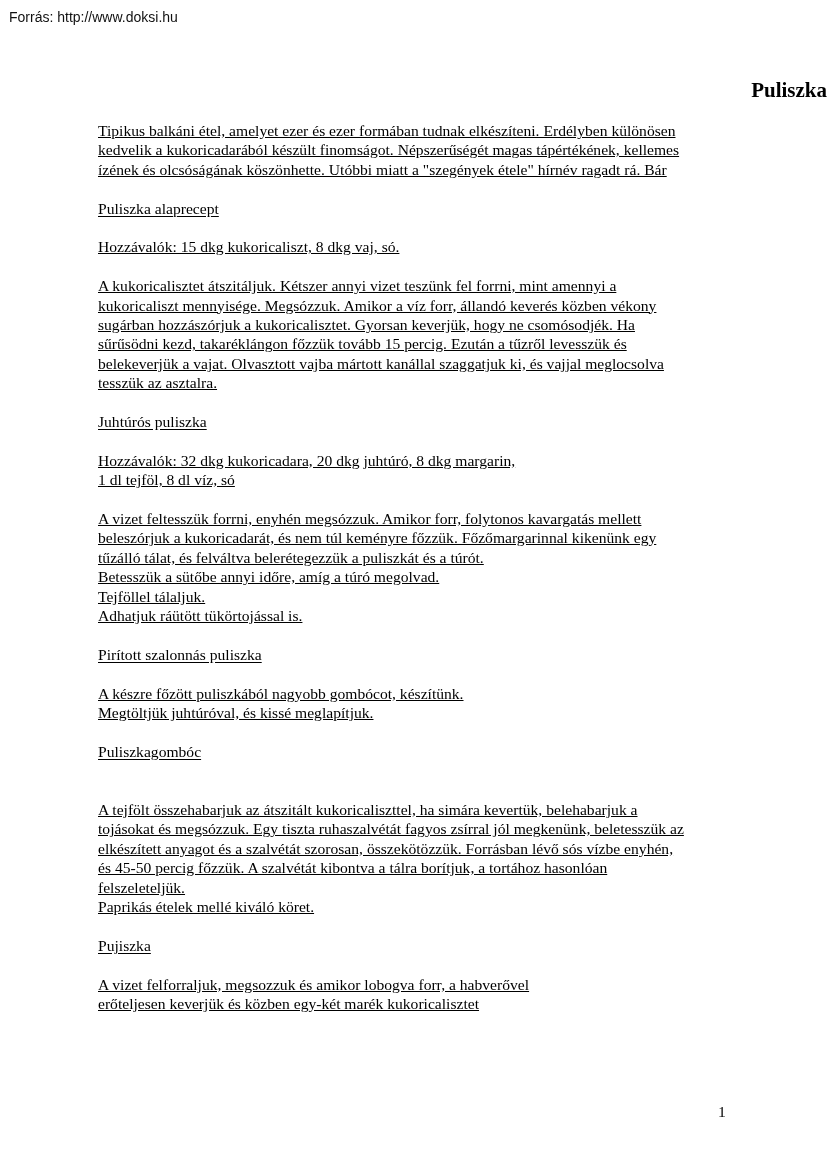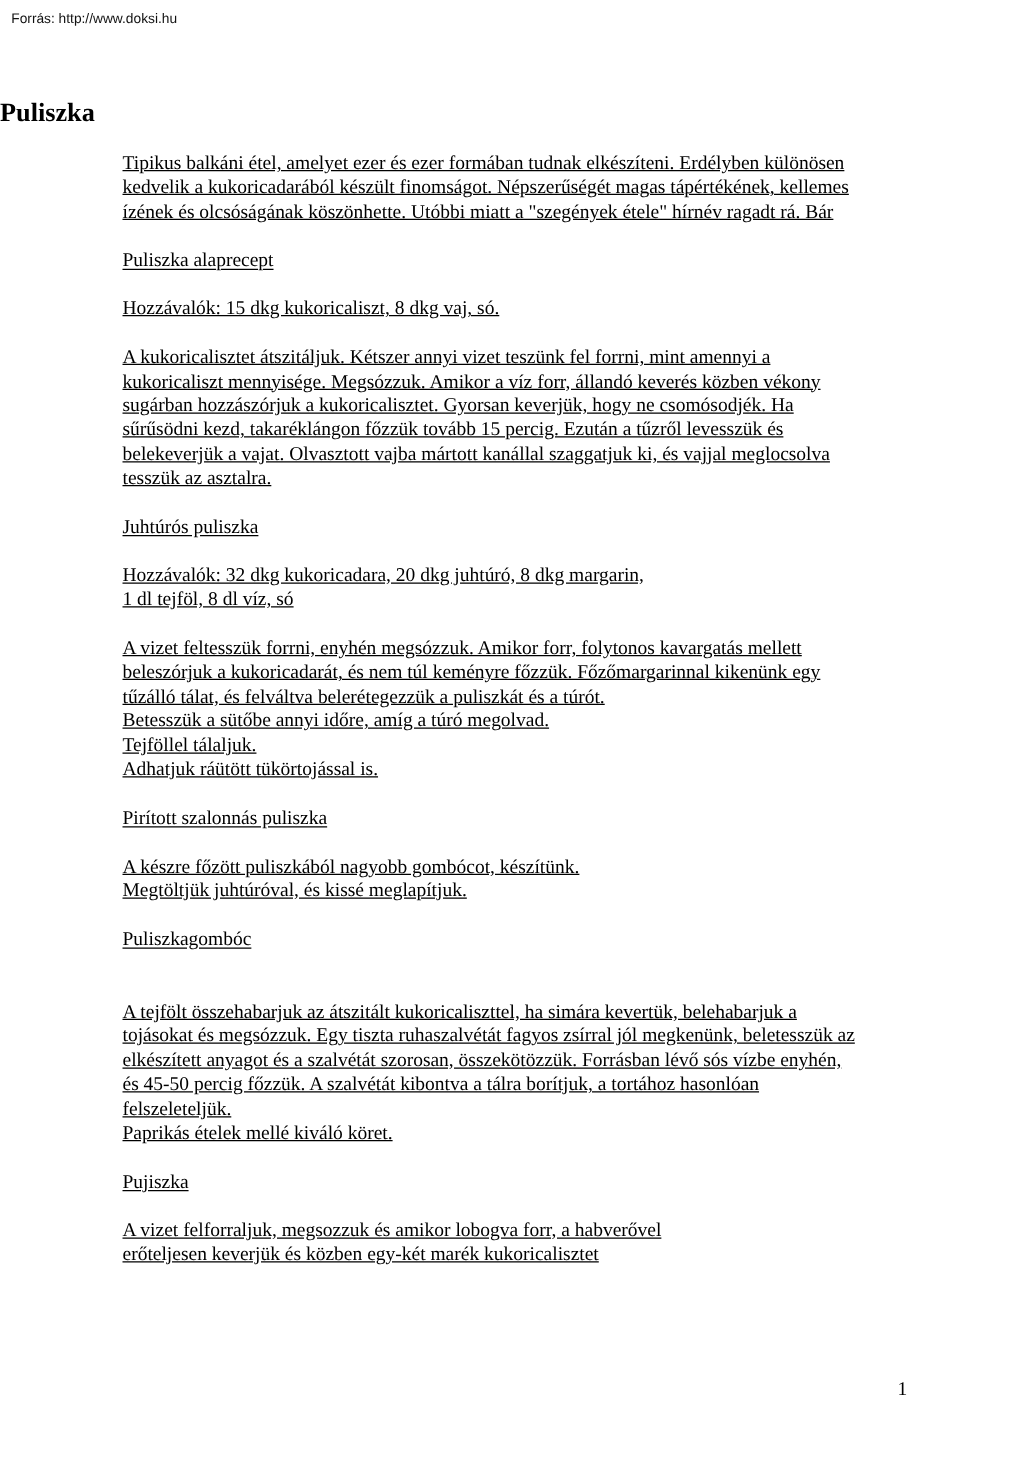--- a/index.html
+++ b/index.html
@@ -1,22 +1,22 @@
 <!DOCTYPE html>
 <html><head>
   <meta charset="utf-8">
   <style>
     html, body { margin: 0; padding: 0; background: #ffffff; }
     body { width: 827px; height: 1170px; position: relative; overflow: hidden; color: #000; }
     .source {
       position: absolute; left: 9px; top: 9px;
-      font-family: "Liberation Sans", sans-serif; font-size: 11px; color: #111;
+      font-family: "Liberation Sans", sans-serif; font-size: 14px; color: #111;
     }
     .title {
-      position: absolute; left: 0; width: 827px; top: 78px; text-align: left;
+      position: absolute; left: 0; width: 827px; top: 78px; text-align: right;
       font-family: "Liberation Serif", serif; font-weight: bold; font-size: 21px;
     }
     .content {
       position: absolute; left: 98px; top: 121px; width: 640px;
       font-family: "Liberation Serif", serif; font-size: 15.6px; line-height: 19.4px; text-decoration: underline;
     }
     .line { white-space: nowrap; display: block; }
     .gap { height: 19.4px; }
     .heading { text-decoration: underline; text-underline-offset: 2px; display: inline-block; }
     .page-num {

